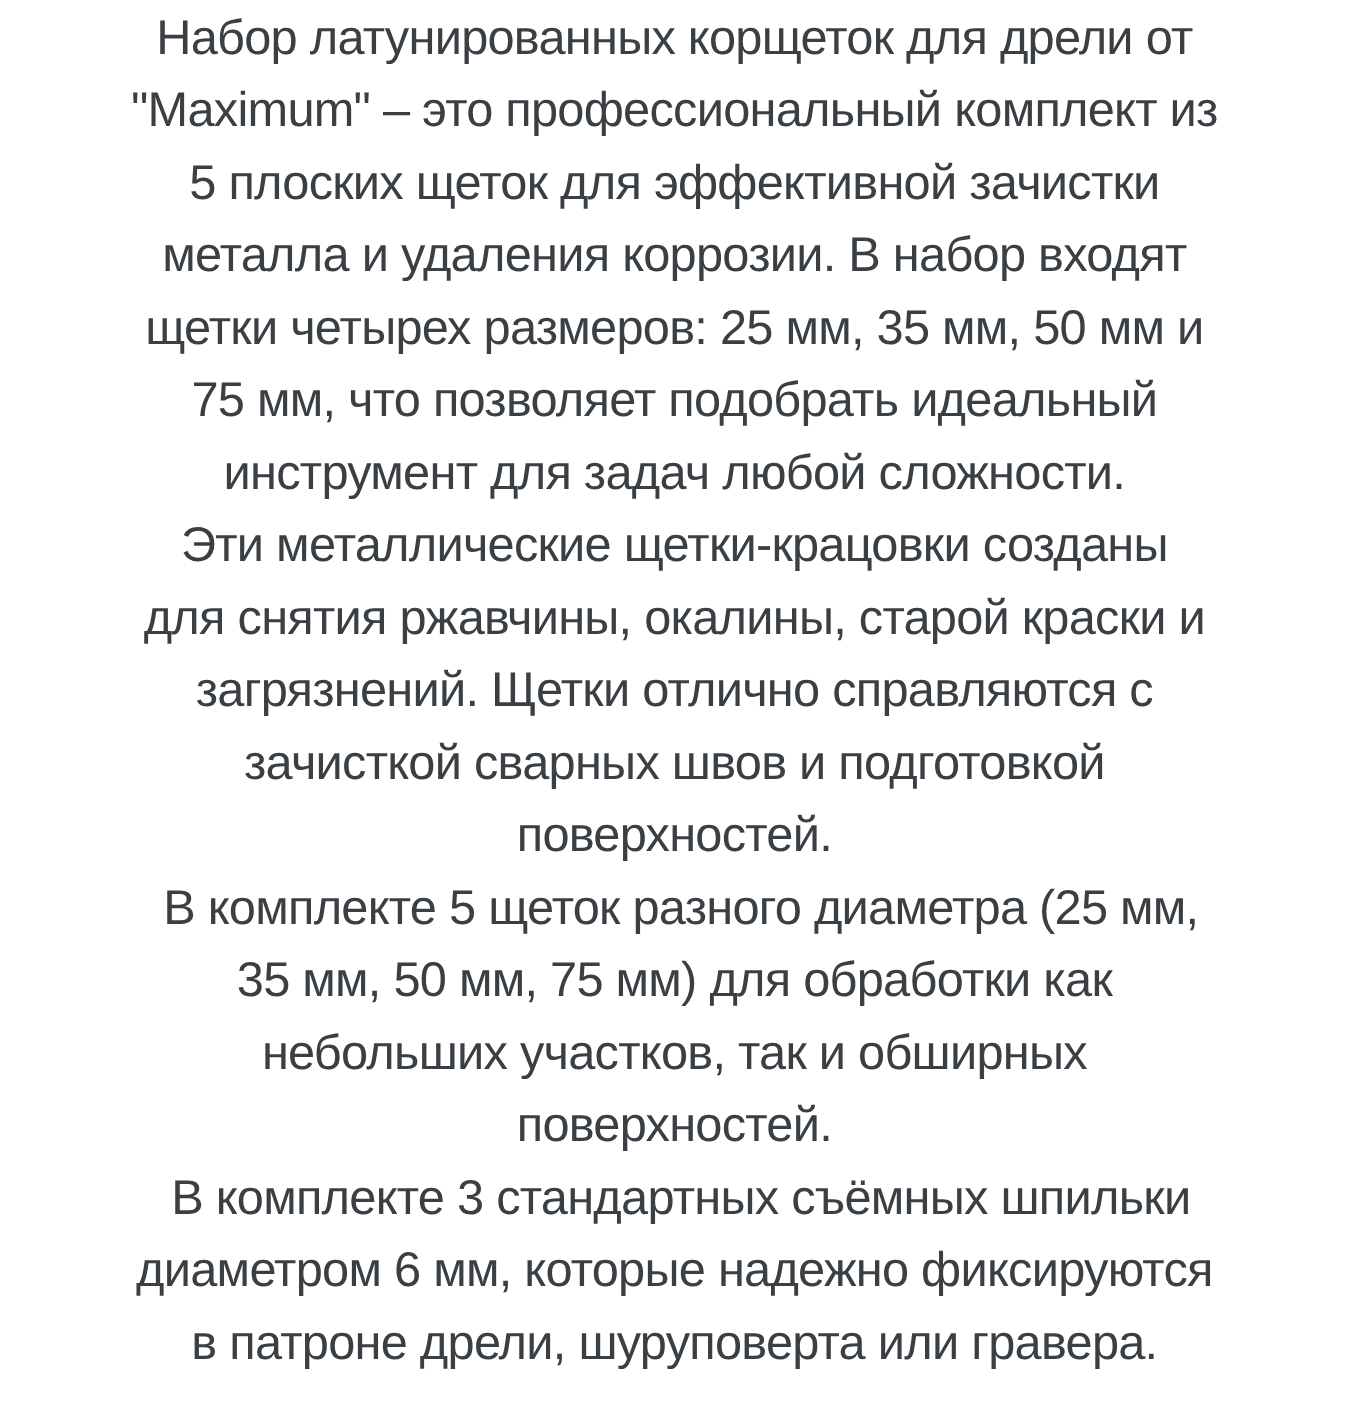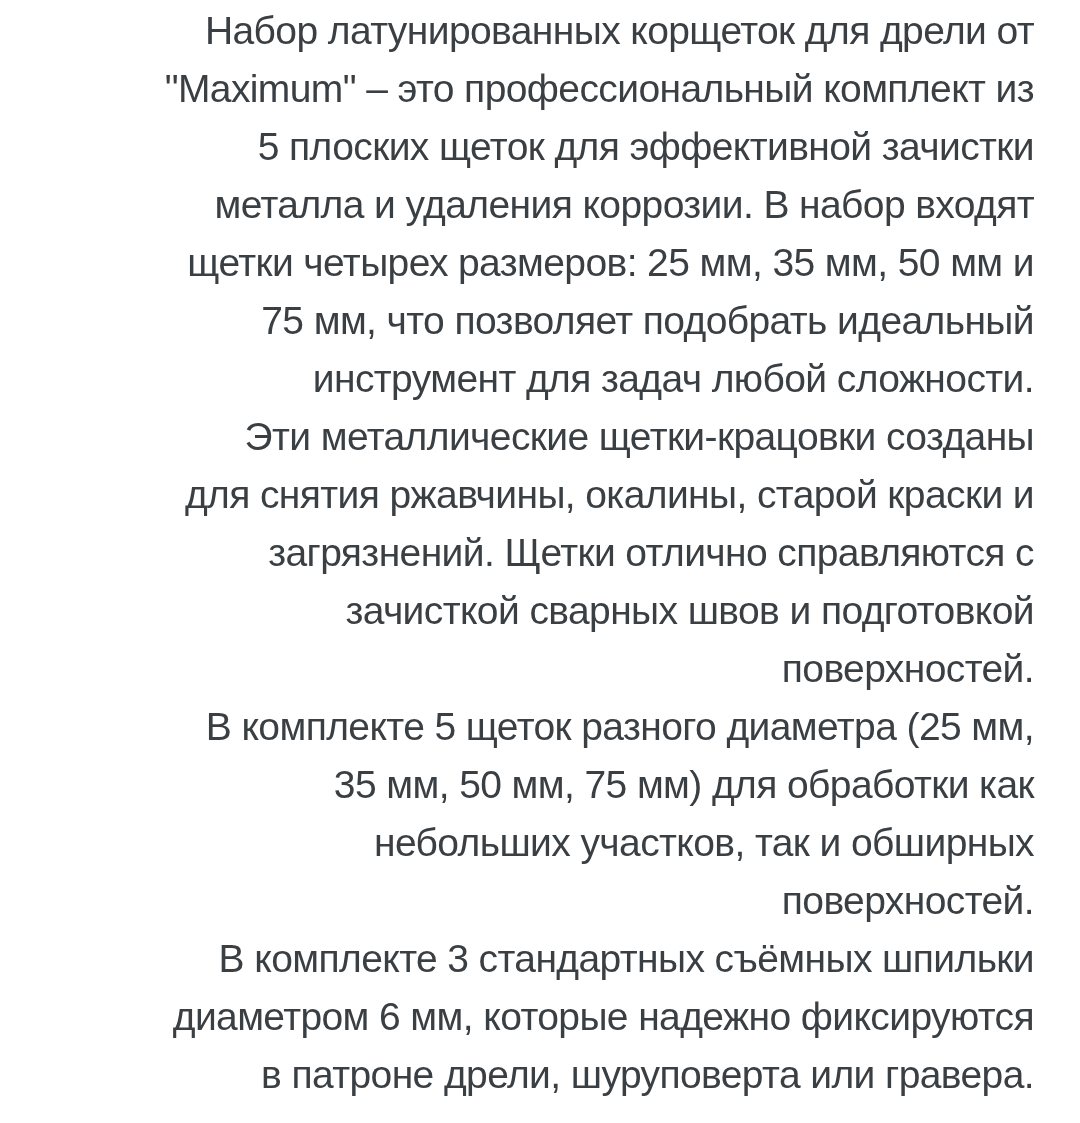--- a/index.html
+++ b/index.html
@@ -16,21 +16,21 @@
     box-sizing: border-box;
     width: 1072px;
     padding: 2px 38px 0 45px;
     font-family: "Liberation Sans", "DejaVu Sans", sans-serif;
     font-size: 39px;
     line-height: 58px;
     letter-spacing: -0.6px;
     font-weight: 400;
     color: #3a3f44;
     white-space: pre-wrap;   
-    text-align: right;
+    text-align: center;
   }
 </style>
 </head>
 <body>
 
 <div class="description-block">Набор латунированных корщеток для дрели от
 "Maximum" – это профессиональный комплект из
 5 плоских щеток для эффективной зачистки
 металла и удаления коррозии. В набор входят
 щетки четырех размеров: 25 мм, 35 мм, 50 мм и

